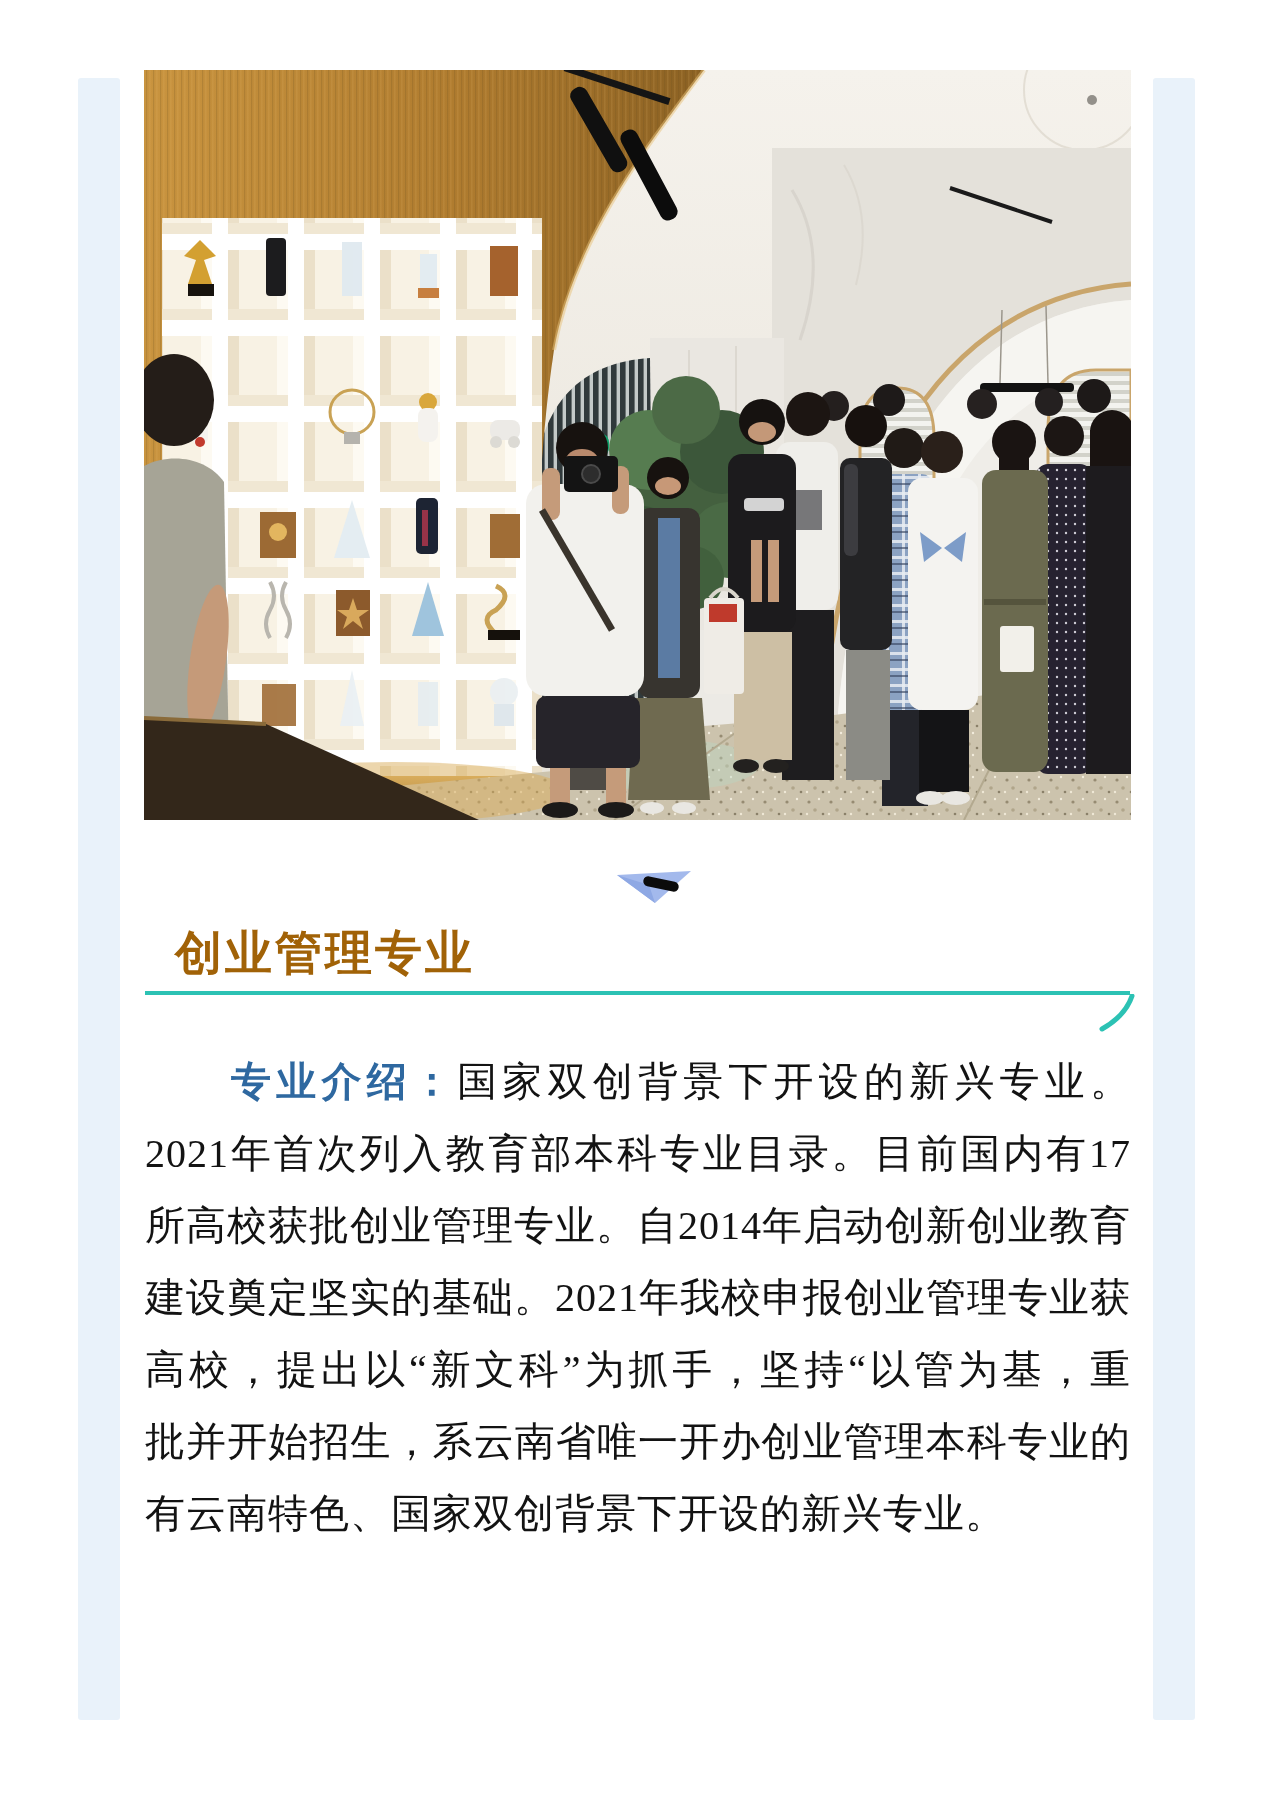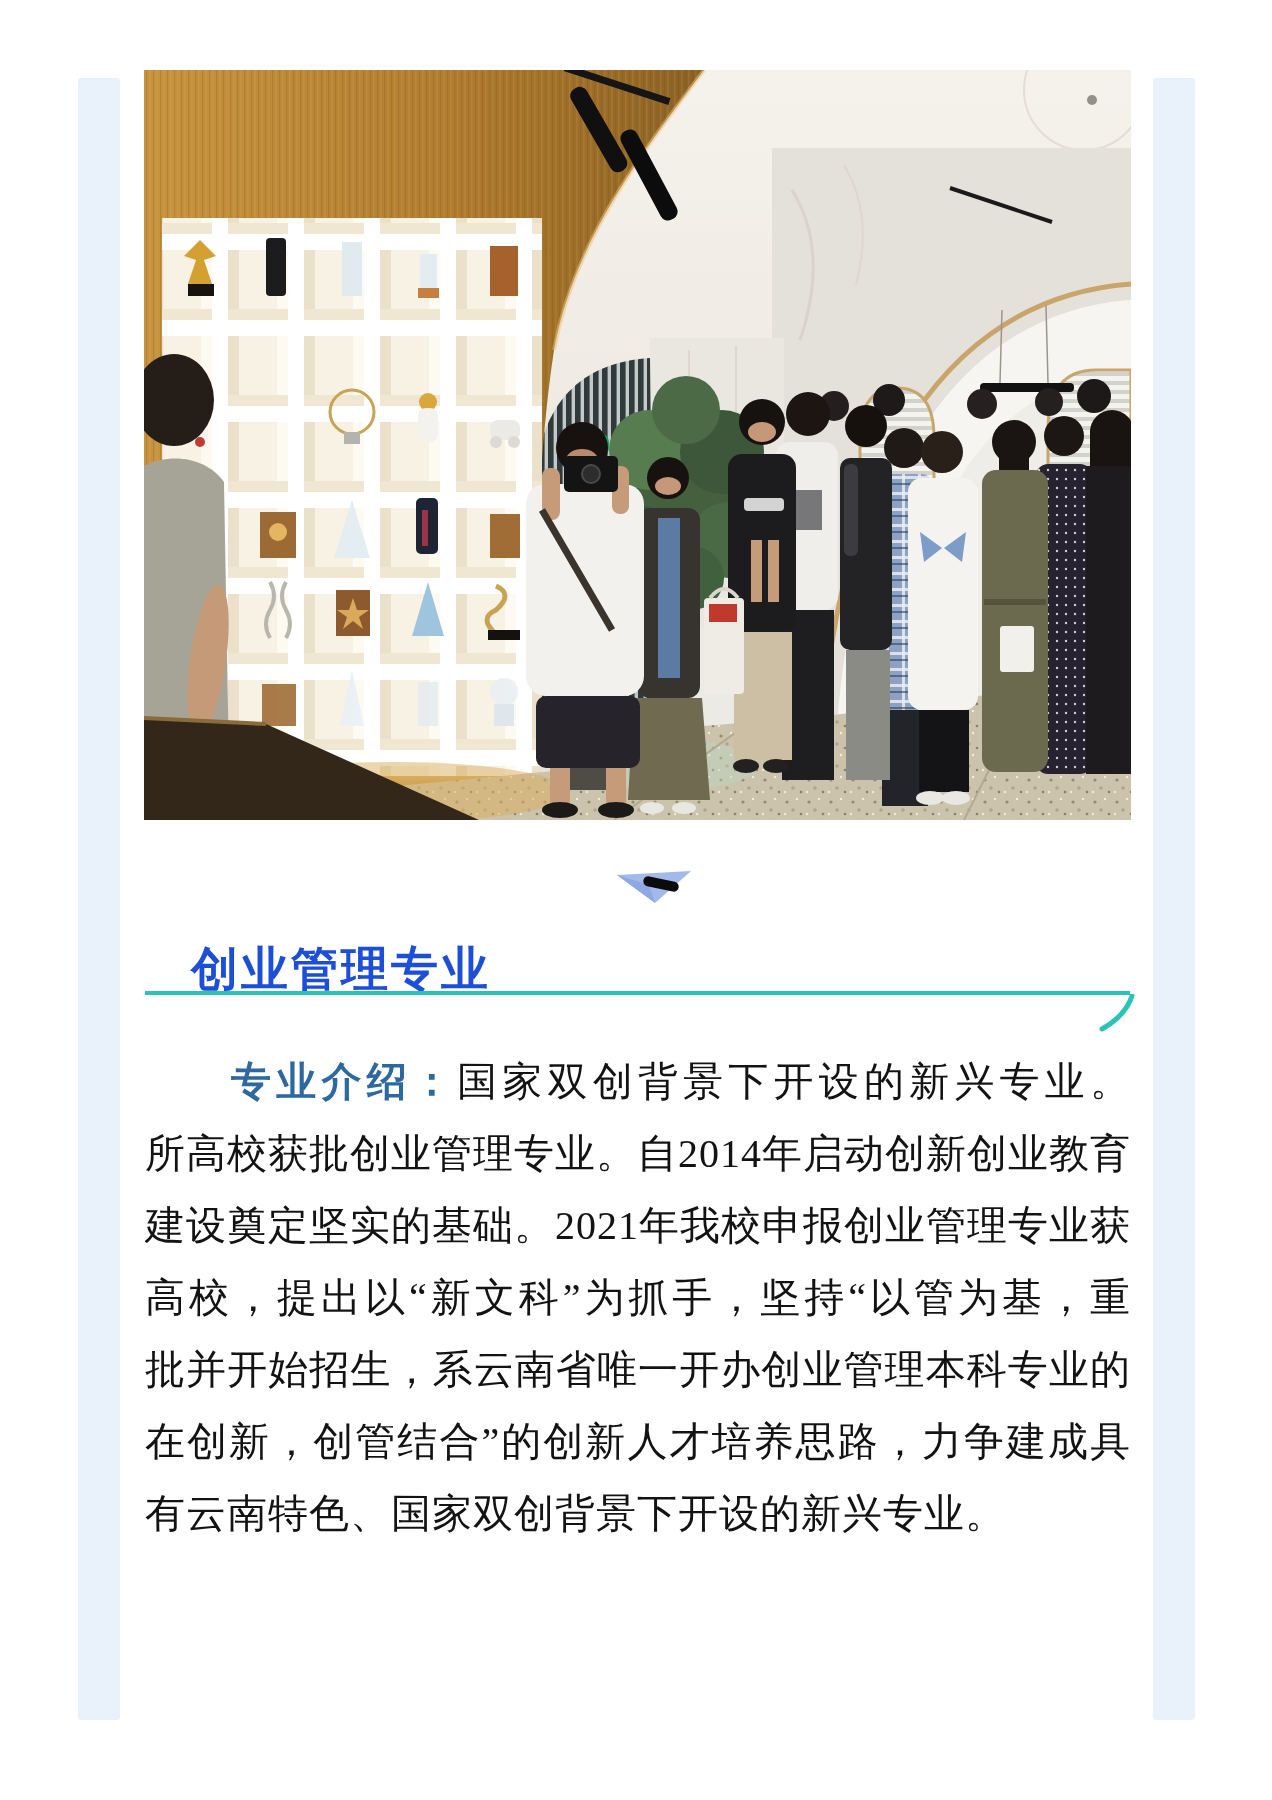--- a/index.html
+++ b/index.html
@@ -3,22 +3,22 @@
 <meta charset="utf-8">
 <style>
   html,body { margin:0; padding:0; background:#ffffff; }
   .page { position:relative; width:1272px; height:1800px; background:#ffffff; overflow:hidden;
           font-family:"Liberation Serif","DejaVu Serif",serif; }
   .strip { position:absolute; top:78px; width:42px; height:1642px; background:#e9f2fa; border-radius:3px; }
   .strip-left { left:78px; }
   .strip-right { left:1153px; }
   .photo { position:absolute; left:144px; top:70px; width:987px; height:750px; overflow:hidden; background:#efece6; }
   .plane { position:absolute; left:615px; top:866px; width:80px; height:42px; }
-  .heading { position:absolute; left:175px; top:925px; margin:16px; font-size:47px; font-weight:bold;
-             color:#1d4ed8; letter-spacing:3px; line-height:56px; }
+  .heading { position:absolute; left:175px; top:925px; margin:0; font-size:47px; font-weight:bold;
+             color:#a16207; letter-spacing:3px; line-height:56px; }
   .rule { position:absolute; left:145px; top:991px; width:985px; height:4px; background:#2cc2b4; }
   .rule-tail { position:absolute; left:1092px; top:994px; width:44px; height:40px; }
   .body-text { position:absolute; left:145px; top:1046px; width:986px; color:#131313; }
   .tline { font-size:40px; line-height:72px; height:72px; overflow:hidden;
            text-align:justify; text-align-last:justify; letter-spacing:1px; white-space:nowrap; }
   .tline-first { text-indent:86px; white-space:nowrap; }
   .tline-last { text-align-last:left; }
   .intro { color:#2e68a0; font-weight:bold; }
 </style>
 </head>
@@ -308,21 +308,21 @@
 
   <div class="rule"></div>
   <div class="rule-tail">
     <svg width="44" height="40" viewBox="0 0 44 40" xmlns="http://www.w3.org/2000/svg">
       <path d="M40,2 C36,14 26,26 10,35" fill="none" stroke="#2cc2b4" stroke-width="5" stroke-linecap="round"></path>
     </svg>
   </div>
 
   <div class="body-text">
     <div class="tline tline-first"><span class="intro">专业介绍：</span><span>国家双创背景下开设的新兴专业。</span></div>
+    <div class="tline">2021年首次列入教育部本科专业目录。目前国内有17</div>
     <div class="tline">所高校获批创业管理专业。自2014年启动创新创业教育</div>
     <div class="tline">建设奠定坚实的基础。2021年我校申报创业管理专业获</div>
     <div class="tline">高校，提出以“新文科”为抓手，坚持“以管为基，重</div>
     <div class="tline">批并开始招生，系云南省唯一开办创业管理本科专业的</div>
-    <div class="tline">在创新，创管结合”的创新人才培养思路，力争建成具</div>
     <div class="tline tline-last">有云南特色、国家双创背景下开设的新兴专业。</div>
   </div>
 
 </div>
 
 </body></html>

